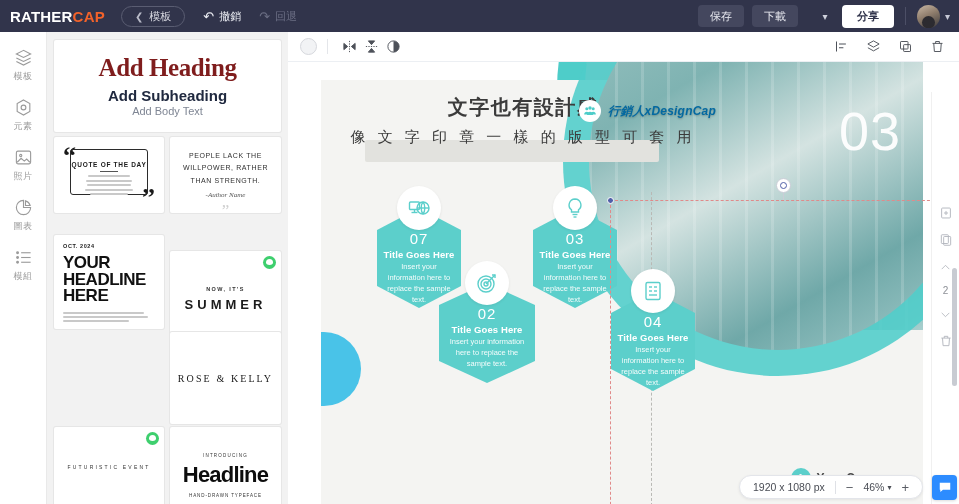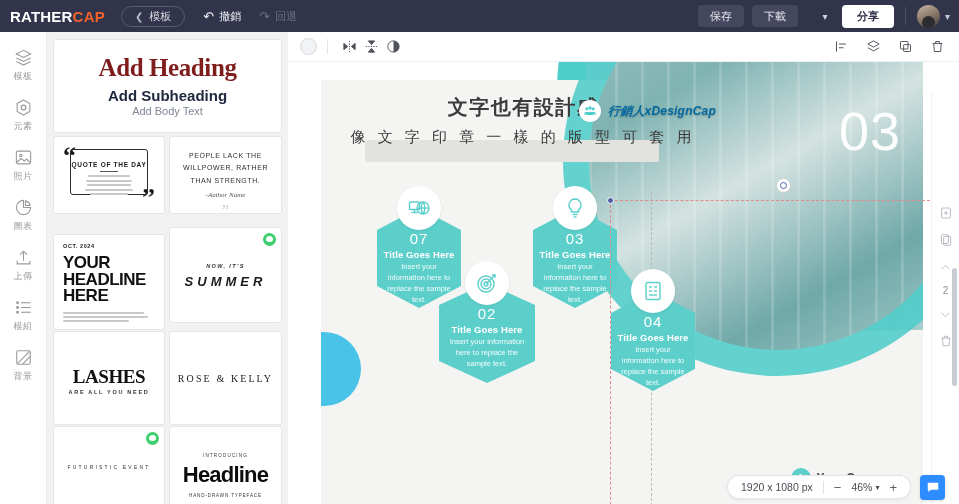--- a/index.html
+++ b/index.html
@@ -286,21 +286,21 @@
   .vs-num { color:#8d9097; font-size:10px; }
   #vscroll {
     position:absolute; right:2px; top:206px; width:5px; height:118px;
     background:#c8cbd2; border-radius:3px; z-index:26;
   }
 
   
   #statusbar {
     position:absolute; left:288px; bottom:0; width:671px; height:34px;
     background:transparent; display:flex; align-items:center; justify-content:flex-end;
-    padding-right:14px; gap:9px; z-index:30;
+    padding-right:2px; gap:9px; z-index:30;
   }
   .zoom-pill {
     height:24px; background:#fff; border:1px solid #e3e5ea; border-radius:13px;
     display:flex; align-items:center; padding:0 13px; gap:10px;
     box-shadow:0 1px 3px rgba(0,0,0,.07);
   }
   .zp-dim { font-size:10.5px; color:#4a4d55; }
   .zp-div { width:1px; height:13px; background:#dfe1e6; }
   .zp-btn { font-size:13px; color:#5a5d65; cursor:pointer; line-height:1; }
   .zp-val { font-size:10.5px; color:#4a4d55; display:flex; align-items:center; gap:3px; cursor:pointer; }
@@ -377,50 +377,34 @@
     </div>
 
     <div class="rail-item">
       <svg class="rail-svg" viewBox="0 0 24 24" fill="none" stroke="currentColor" stroke-width="1.4">
         <path d="M12 12V3a9 9 0 1 0 9 9h-9z"></path>
           <path d="M14.5 3.6A9 9 0 0 1 20.4 9.5h-5.9z"></path>
       </svg>
       <span class="rail-lbl">圖表</span>
     </div>
 
-    <div class="rail-item">
-      <svg class="rail-svg" viewBox="0 0 24 24" fill="none" stroke="currentColor" stroke-width="1.4">
-        <path d="M12 16V4"></path>
-          <path d="M7.5 8.5 12 4l4.5 4.5"></path>
-          <path d="M4 16v4h16v-4"></path>
-      </svg>
-      <span class="rail-lbl">上傳</span>
-    </div>
 
 
     <div class="rail-item">
       <svg class="rail-svg" viewBox="0 0 24 24" fill="none" stroke="currentColor" stroke-width="1.4">
         <path d="M9 6h12"></path>
           <path d="M9 12h12"></path>
           <path d="M9 18h12"></path>
         <circle cx="4.5" cy="6" r="1.1" fill="currentColor"></circle>
           <circle cx="4.5" cy="12" r="1.1" fill="currentColor"></circle>
           <circle cx="4.5" cy="18" r="1.1" fill="currentColor"></circle>
       </svg>
       <span class="rail-lbl">模組</span>
     </div>
 
-    <div class="rail-item">
-      <svg class="rail-svg" viewBox="0 0 24 24" fill="none" stroke="currentColor" stroke-width="1.4">
-        <rect x="3.5" y="3.5" width="17" height="17" rx="2"></rect>
-          <path d="M4 20 20 4"></path>
-          <path d="M11 20 20 11"></path>
-      </svg>
-      <span class="rail-lbl">背景</span>
-    </div>
   </div>
 
   <div id="panel">
 
     <div class="tcard tcard-wide" style="top:8px;height:92px;">
       <div class="t-head" style="margin-top:14px;">Add Heading</div>
       <div class="t-sub" style="margin-top:5px;">Add Subheading</div>
       <div class="t-body" style="margin-top:1px;">Add Body Text</div>
     </div>
 
@@ -457,34 +441,28 @@
         <div class="hl-big">HEADLINE</div>
         <div class="hl-big">HERE</div>
         <div style="margin-top:7px;">
           <div class="hl-bodyline" style="width:88%"></div>
             <div class="hl-bodyline" style="width:92%"></div>
             <div class="hl-bodyline" style="width:72%"></div>
         </div>
       </div>
     </div>
 
-    <div class="tcard tcard-r" style="top:196px;height:94px;font-style:italic;">
+    <div class="tcard tcard-r" style="top:219px;height:94px;">
       <div class="badge"></div>
       <div style="padding-top:35px;">
         <div class="sm-top">NOW, IT'S</div>
         <div class="sm-big" style="margin-top:5px;">SUMMER</div>
       </div>
     </div>
 
-    <div class="tcard tcard-l" style="top:300px;height:92px;">
-      <div style="padding-top:34px;">
-        <div class="lashes">LASHES</div>
-        <div class="lashes-sub">ARE ALL YOU NEED</div>
-      </div>
-    </div>
 
     <div class="tcard tcard-r" style="top:300px;height:92px;">
       <div class="rk" style="padding-top:41px;">ROSE &amp; KELLY</div>
     </div>
 
     <div class="tcard tcard-l" style="top:395px;height:92px;">
       <div class="badge"></div>
       <div style="padding:34px 8px 0;">
         <div class="ns-sub">FUTURISTIC EVENT</div>
       </div>

